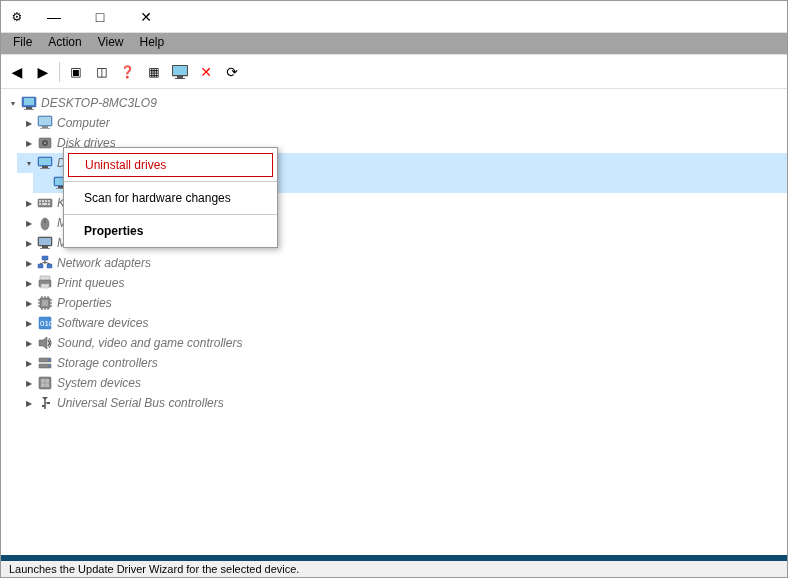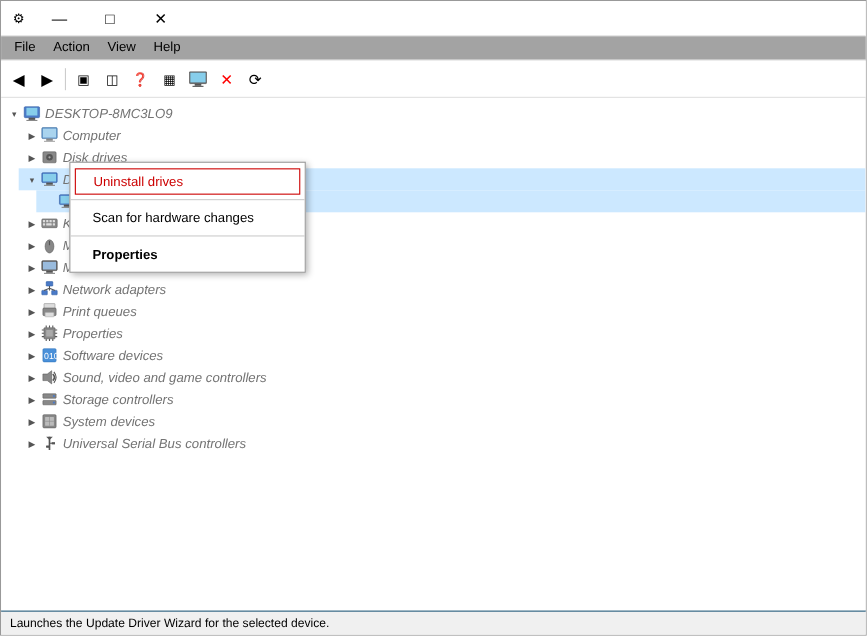--- a/index.html
+++ b/index.html
@@ -175,21 +175,21 @@
     }
     .ctx-separator {
       height: 1px;
       background: #ccc;
       margin: 4px 0;
     }
 
     .status-bar {
       height: 22px;
       background: #f0f0f0;
-      border-top: 1px solid #0c4a6e;
+      border-top: 6px solid #0c4a6e;
       display: flex;
       align-items: center;
       padding: 0 8px;
       font-size: 11px;
       color: #000;
     }
   </style>
 </head>
 <body>
 

